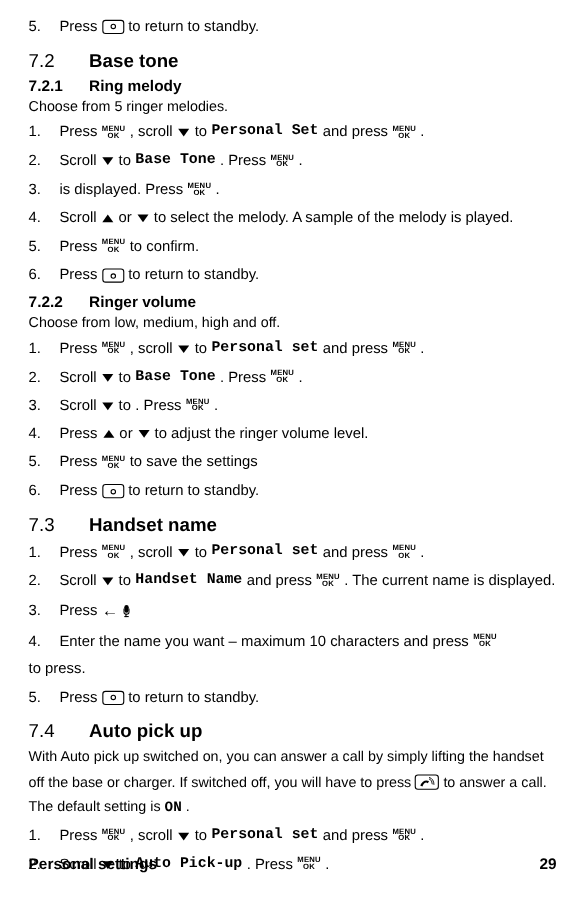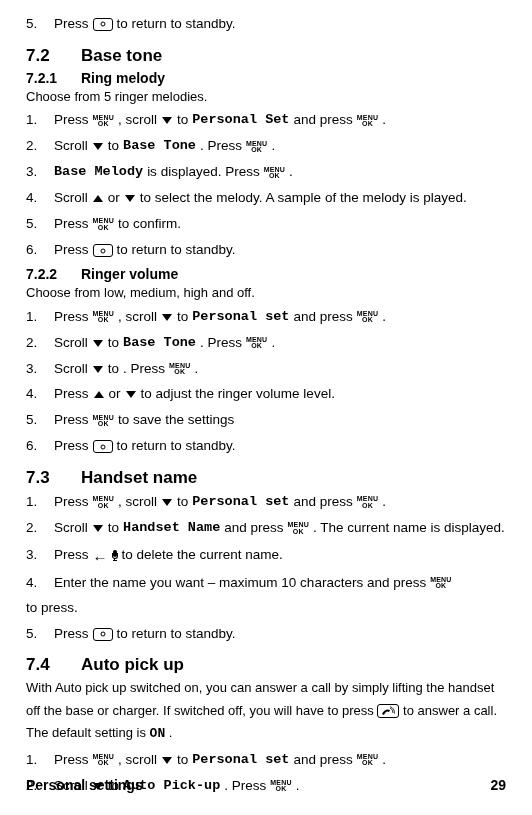--- a/index.html
+++ b/index.html
@@ -32,21 +32,21 @@
     margin-top: 44px;
   }
   h2.section {
     font-size: 17px;
     font-weight: bold;
     margin: 10px 0 2px 0;
   }
   .section .snum {
     display: inline-block;
     min-width: 55px;
-    font-weight: bold;
+    font-weight: normal;
   }
   .subsection {
     font-size: 14px;
     font-weight: bold;
     margin: 4px 0 1px 0;
   }
   .subsection .ssnum {
     display: inline-block;
     min-width: 55px;
     font-weight: bold;
@@ -225,21 +225,20 @@
           <span class="segment b">Base Tone</span>
           <span class="segment">. Press</span>
           <span class="icon icon-menuok">
             <div>MENU</div>
             <div>OK</div>
           </span>
           <span class="segment">.</span>
         </li>
         <li>
           <span class="num">3.</span>
-          <span class="segment b">Base Melody</span>
           <span class="segment">is displayed. Press</span>
           <span class="icon icon-menuok">
             <div>MENU</div>
             <div>OK</div>
           </span>
           <span class="segment">.</span>
         </li>
         <li>
           <span class="num">4.</span>
           <span class="segment">Scroll</span>
@@ -418,21 +417,20 @@
         <li>
           <span class="num">3.</span>
           <span class="segment">Press</span>
           <span class="icon icon-left">←</span>
           <span class="icon icon-mic">
             <span class="body"></span>
             <span class="arc"></span>
             <span class="stand"></span>
             <span class="base"></span>
           </span>
-          <span class="segment">to delete the current name.</span>
         </li>
         <li>
           <span class="num">4.</span>
           <span class="segment">Enter the name you want – maximum 10 characters and press</span>
           <span class="icon icon-menuok">
             <div>MENU</div>
             <div>OK</div>
           </span>
           <span class="segment">to press.</span>
         </li>

